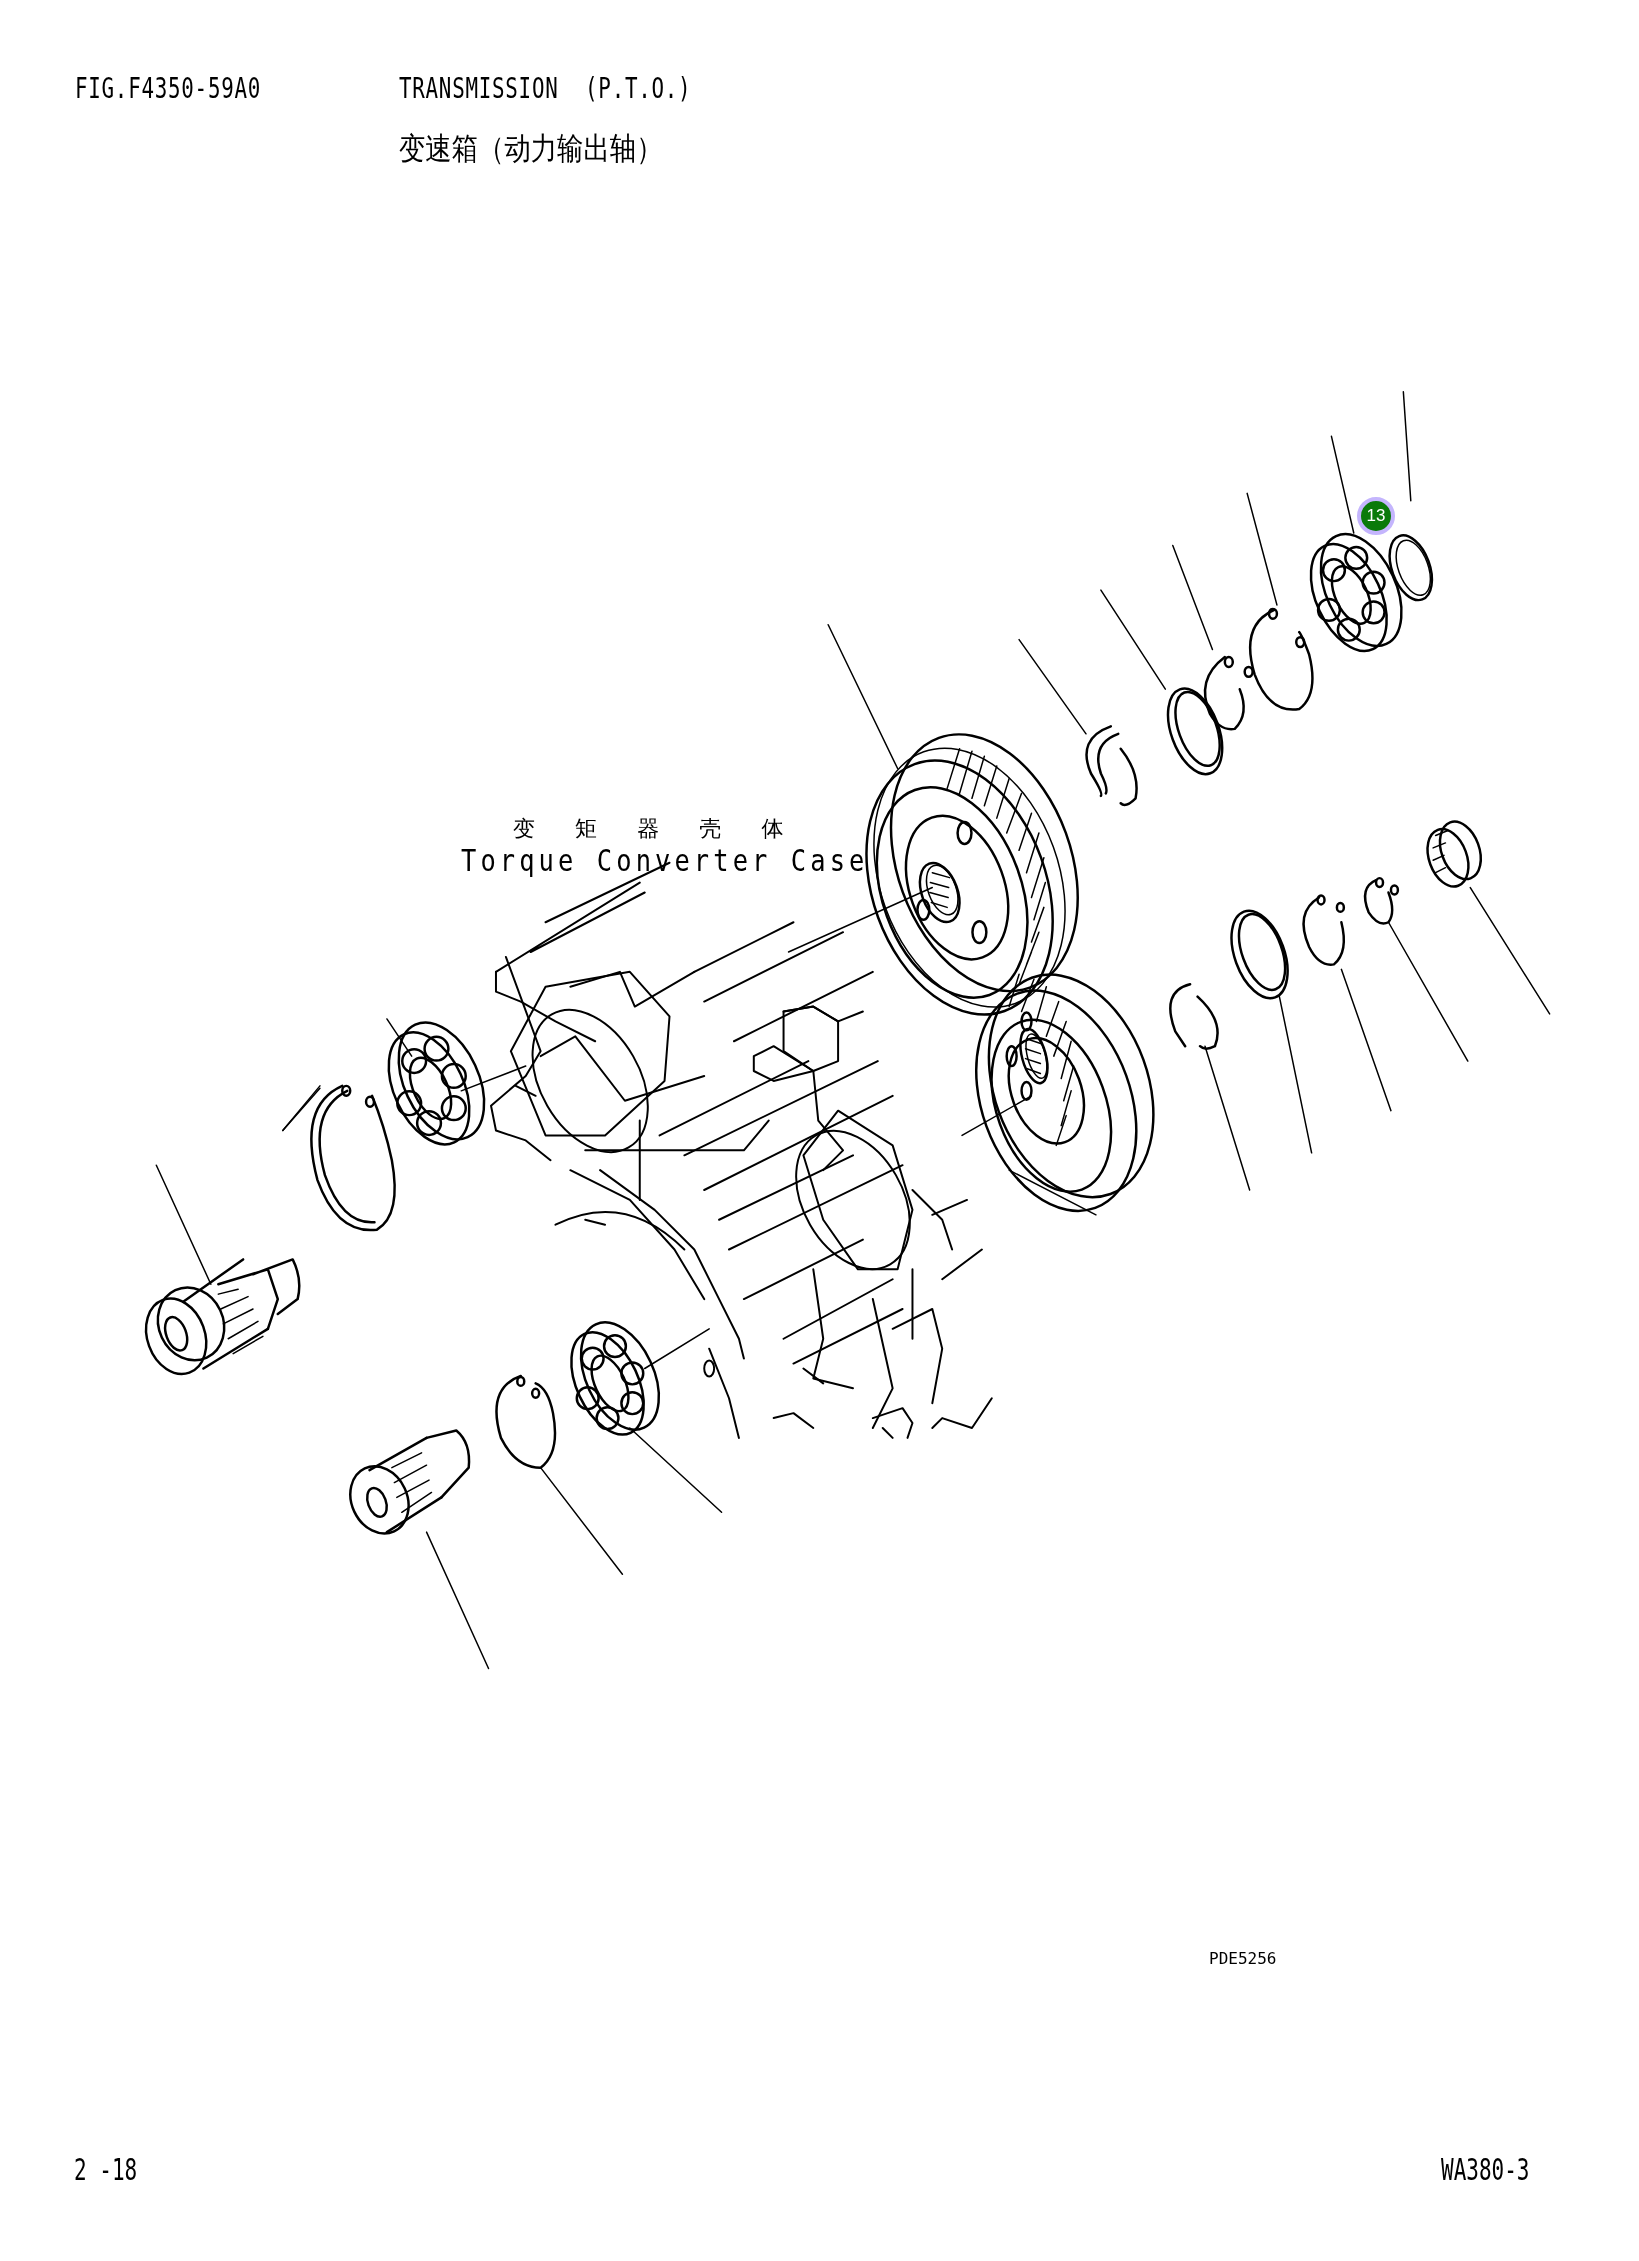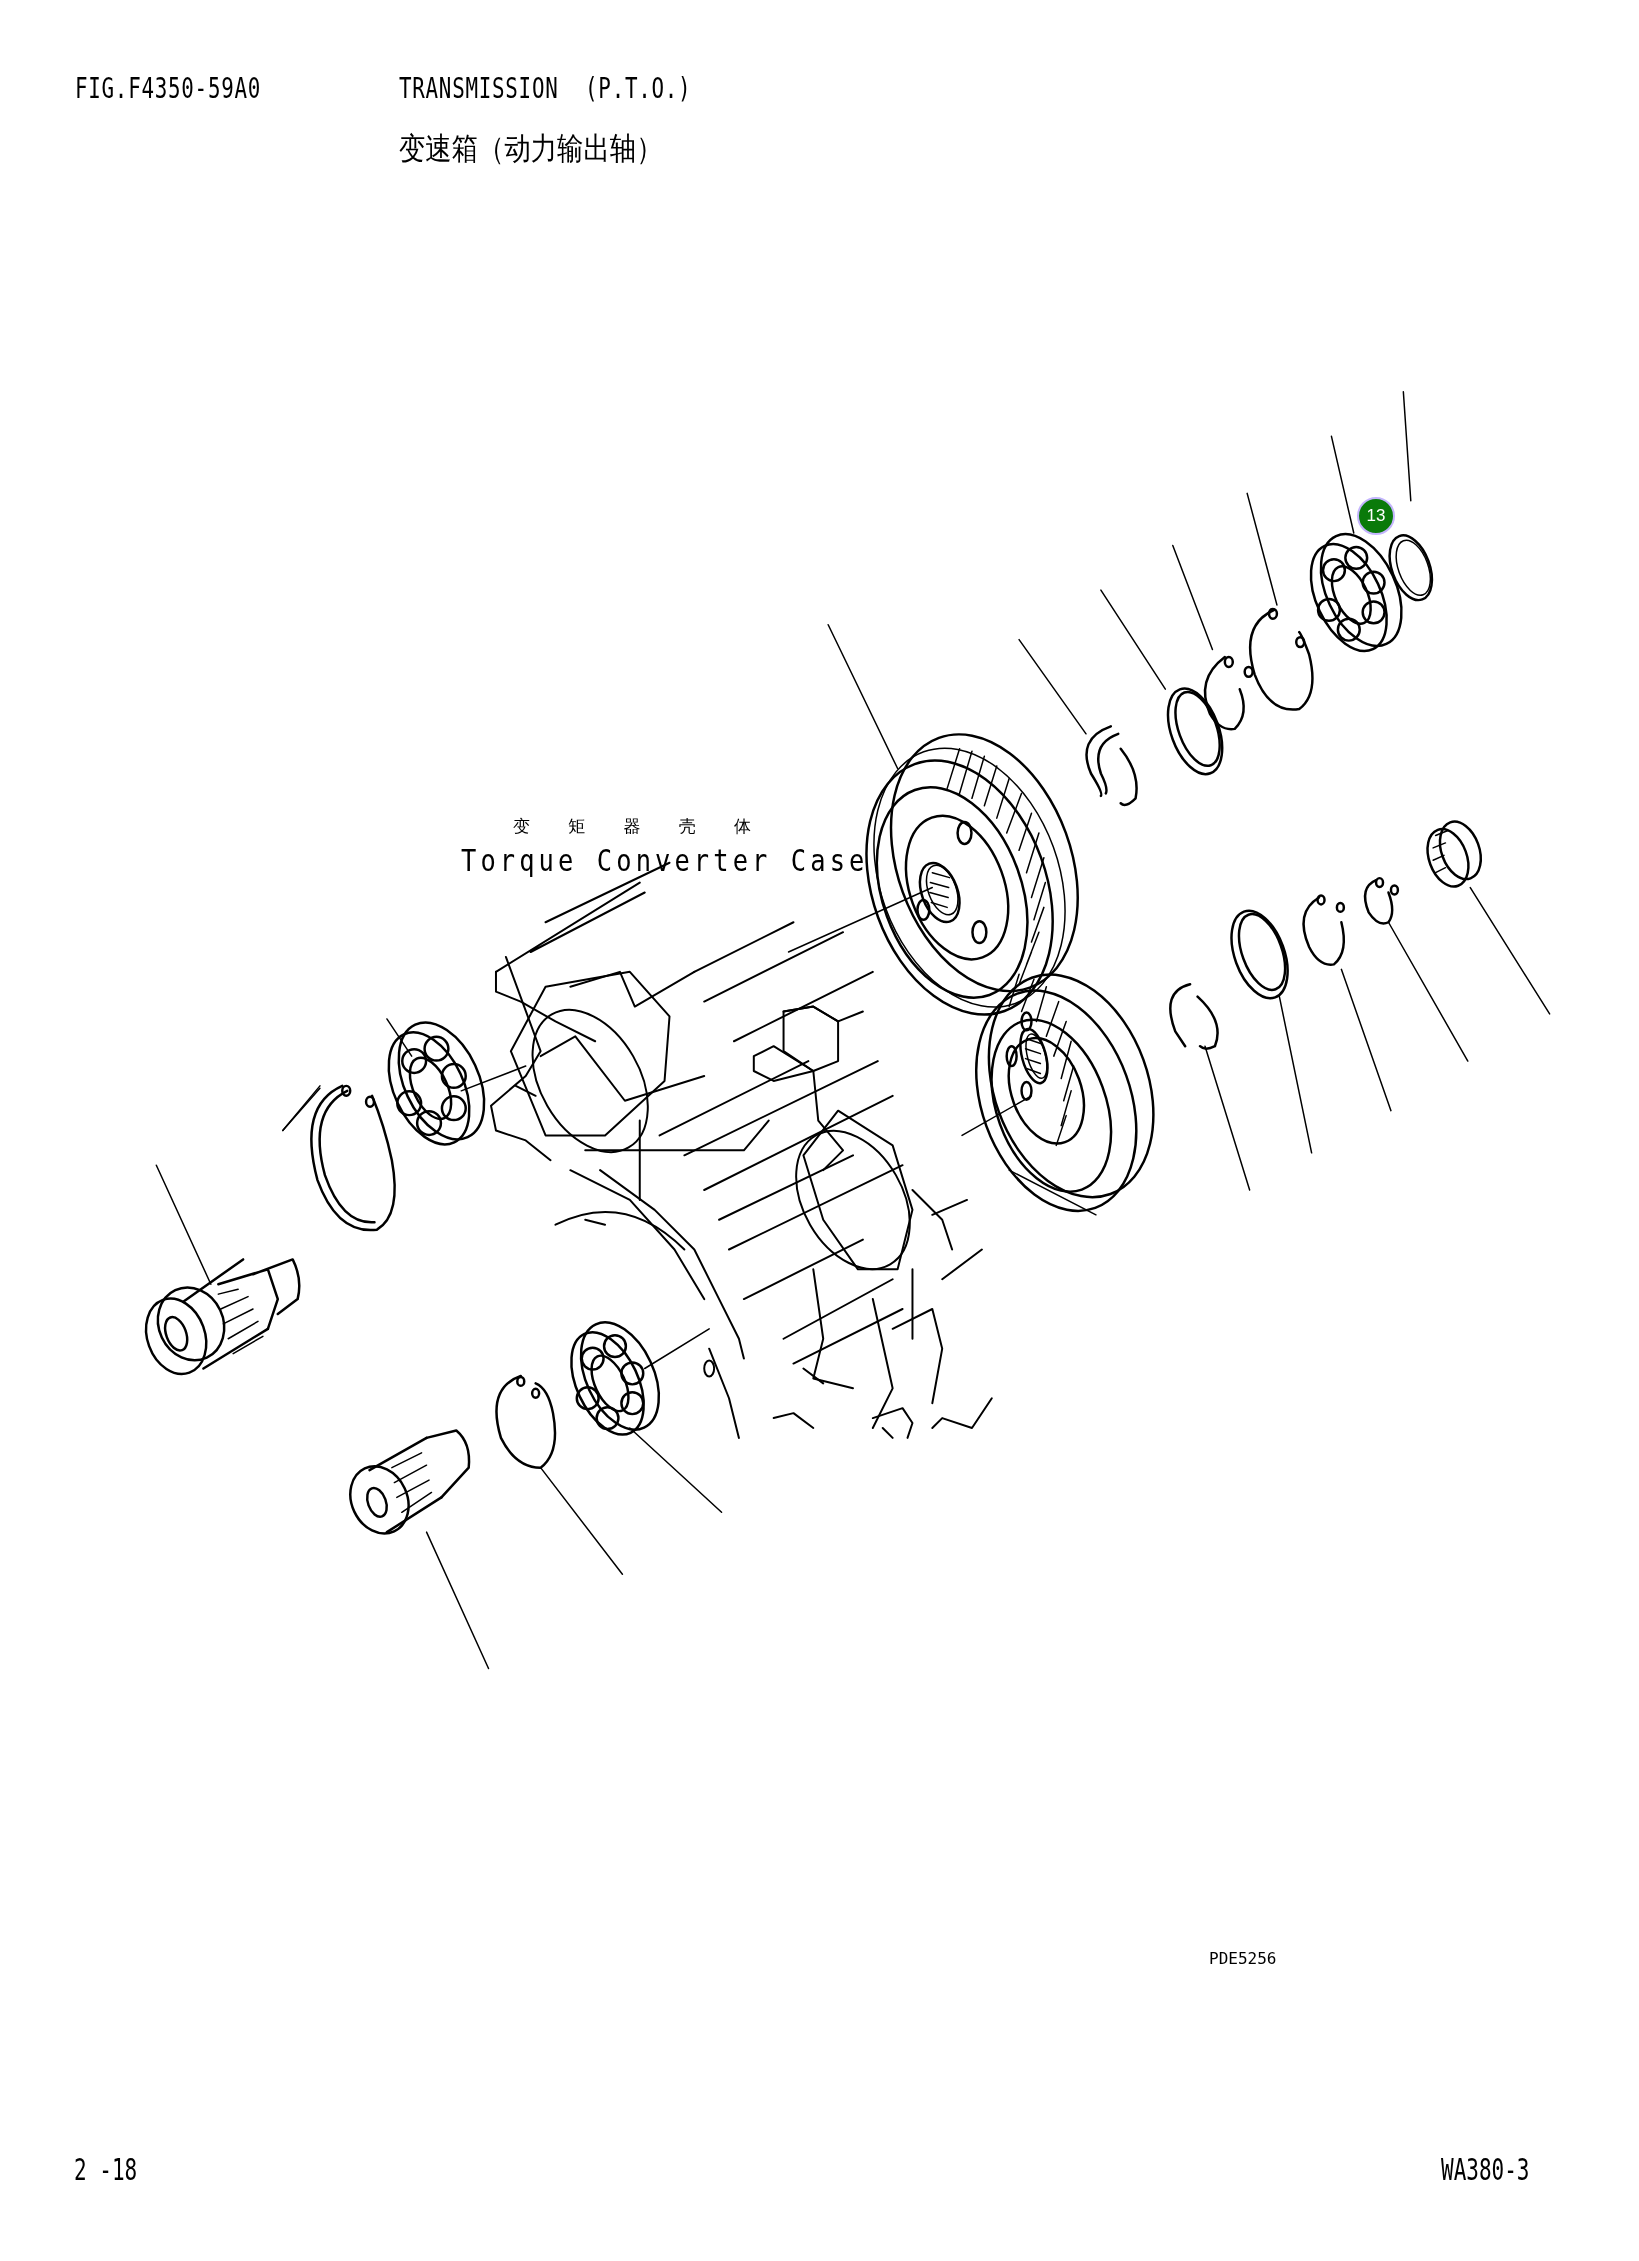--- a/index.html
+++ b/index.html
@@ -2,31 +2,31 @@
 <html style="font-size:8px"><head>
 <meta charset="utf-8">
 <style>
   html, body { margin:0; padding:0; background:#ffffff; }
   body { width:1640px; height:2261px; position:relative; overflow:hidden;
          font-family:"DejaVu Sans Mono","Liberation Mono",monospace; color:#000; }
   .hdr { position:absolute; font-family:"DejaVu Sans Mono","Liberation Mono",monospace;
          font-size:29px; line-height:1; letter-spacing:1px; transform:scaleX(0.72); transform-origin:left top; }
   .hdr-cn { position:absolute; font-family:"DejaVu Sans","Liberation Sans",sans-serif;
             font-size:31px; line-height:1; transform:scaleX(0.85); transform-origin:left top; }
-  .label-cn { position:absolute; font-family:Liberation Serif, serif;
-              font-size:17px; letter-spacing:17px; line-height:1; }
+  .label-cn { position:absolute; font-family:Liberation Sans, sans-serif;
+              font-size:22px; letter-spacing:17px; line-height:1; }
   .label-en { position:absolute; font-family:"DejaVu Sans Mono","Liberation Mono",monospace;
               font-size:31px; letter-spacing:5px; line-height:1; transform:scaleX(0.82); transform-origin:left top; }
   .code { position:absolute; font-family:"DejaVu Sans Mono","Liberation Mono",monospace;
           font-size:16px; line-height:1; }
   .foot { position:absolute; font-family:"DejaVu Sans Mono","Liberation Mono",monospace;
           font-size:30px; line-height:1; transform:scaleX(0.7); transform-origin:left top; }
   svg.drawing { position:absolute; left:0; top:0; }
   .badge { position:absolute; width:38px; height:38px; border-radius:50%;
-           border:2px solid #c4b5fd; box-sizing:border-box; display:flex; align-items:center; justify-content:center;
+           border:4px solid #c4b5fd; box-sizing:border-box; display:flex; align-items:center; justify-content:center;
            color:#fff; font-family:"Liberation Sans","DejaVu Sans",sans-serif; font-size:17px; cursor:pointer; }
 </style>
 </head>
 <body>
 
 <div class="hdr" style="left:75px; top:74px;">FIG.F4350-59A0</div>
 <div class="hdr" style="left:399px; top:74px; white-space:pre;">TRANSMISSION  (P.T.O.)</div>
 <div class="hdr-cn" style="left:399px; top:133px;">变速箱（动力输出轴）</div>
 
 <svg class="drawing" width="1640" height="2261" viewBox="0 0 3307 4560" fill="none" stroke="#000" stroke-width="5" stroke-linecap="round" stroke-linejoin="round">

